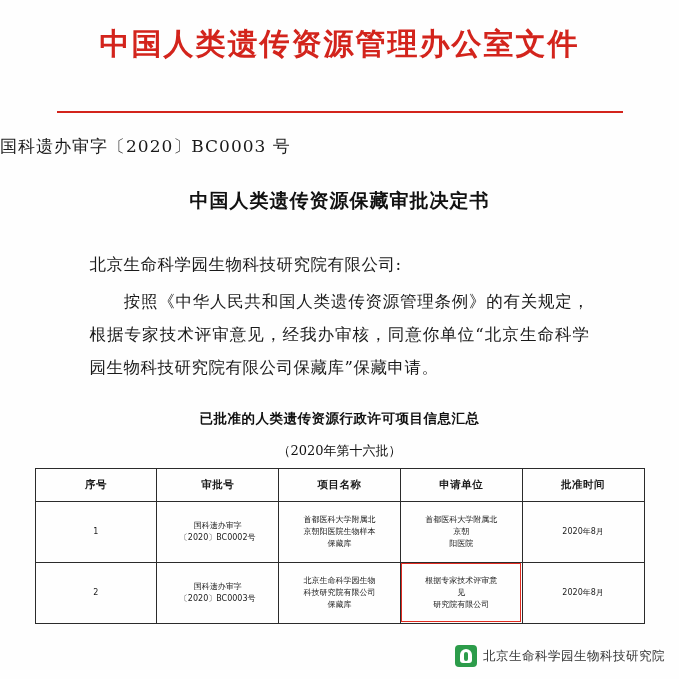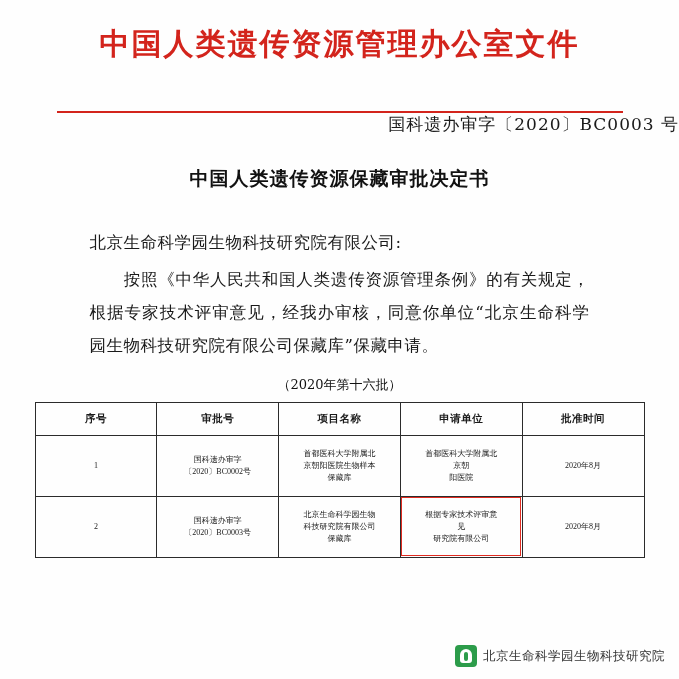--- a/index.html
+++ b/index.html
@@ -37,23 +37,24 @@
   }
   .red-rule {
     width: 566px;
     height: 2px;
     background: #d3241c;
     margin: 48px auto 0 auto;
   }
 
   
   .doc-number {
-    text-align: right;
+    text-align: left;
     font-size: 17px;
     color: #1a1a1a;
+    margin-top: 22px;
     letter-spacing: 1px;
     font-family: "DejaVu Serif", serif;
   }
   .doc-subject {
     text-align: center;
     font-size: 19px;
     font-weight: bold;
     color: #111111;
     margin-top: 30px;
     letter-spacing: 1px;
@@ -118,21 +119,20 @@
     font-family: "DejaVu Sans", sans-serif;
     table-layout: fixed;
   }
   table.approval-table th,
   table.approval-table td {
     border: 1px solid #2b2b2b;
     text-align: center;
     vertical-align: middle;
     color: #1a1a1a;
     padding: 4px 21px;
-    font-family: Liberation Serif, serif;
   }
   table.approval-table th {
     font-size: 10.5px;
     font-weight: bold;
     height: 24px;
     letter-spacing: 0.5px;
   }
   table.approval-table td {
     font-size: 8px;
     height: 52px;
@@ -201,20 +201,21 @@
 
   <div class="doc-number">国科遗办审字〔2020〕BC0003 号</div>
 
   <div class="doc-subject">中国人类遗传资源保藏审批决定书</div>
 
   <div class="body-block">
     <div class="salutation">北京生命科学园生物科技研究院有限公司:</div>
     <div class="para"><span class="indent"></span><span>按照《中华人民共和国人类遗传资源管理条例》的有关规定，根据专家技术评审意见，经我办审核，同意你单位“北京生命科学园生物科技研究院有限公司保藏库”保藏申请。</span></div>
   </div>
 
+  <div class="summary-title">已批准的人类遗传资源行政许可项目信息汇总</div>
   <div class="summary-batch">（2020年第十六批）</div>
 
   <div class="table-wrap">
     <table class="approval-table">
       <thead>
         <tr>
           <th>序号</th>
           <th>审批号</th>
           <th>项目名称</th>
           <th>申请单位</th>

